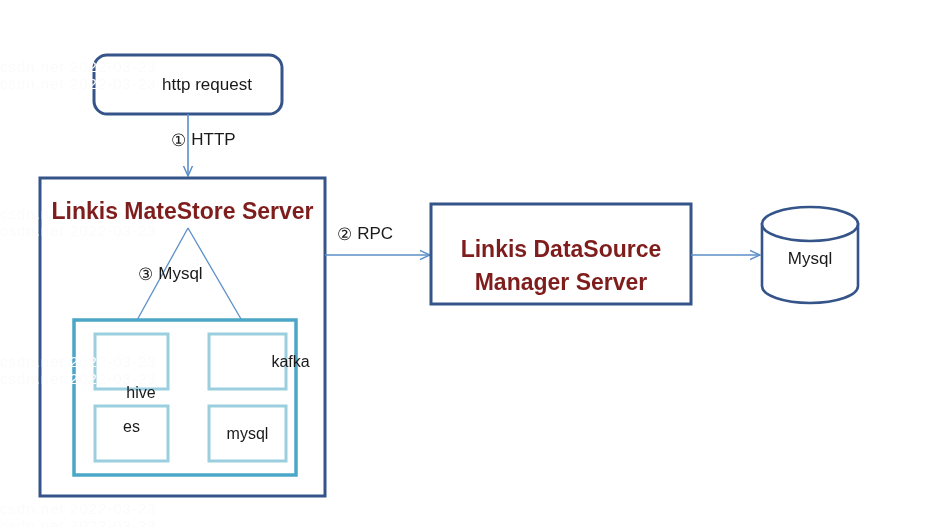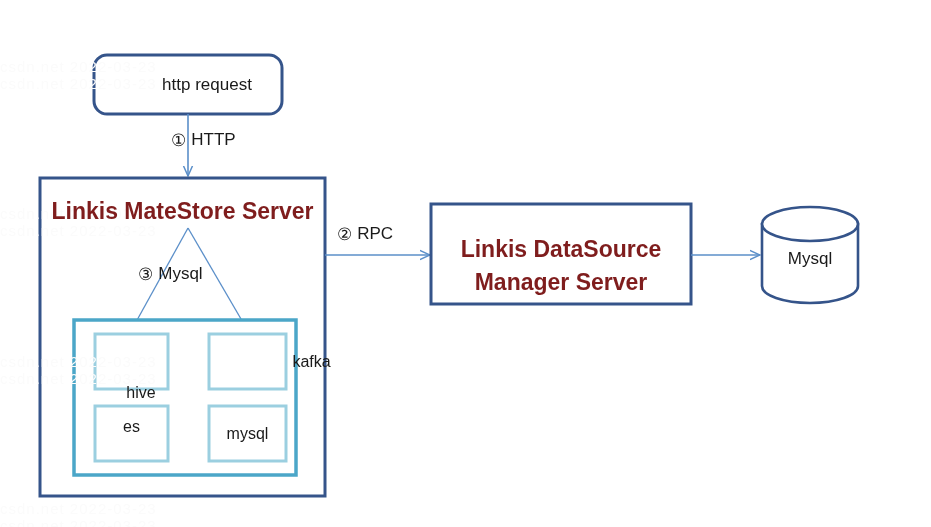--- a/index.html
+++ b/index.html
@@ -147,21 +147,21 @@
   <div class="node-label label-plain" style="left:94px; top:55px; width:226px; height:59px;">http request</div>
 
   <div class="node-label label-accent" style="left:40px; top:198px; width:285px; height:26px;">Linkis MateStore Server</div>
 
   <div class="node-label label-accent" style="left:431px; top:204px; width:260px; height:100px;margin-top:12px;">Linkis DataSource
 Manager Server</div>
 
   <div class="node-label label-plain" style="left:762px; top:232px; width:96px; height:54px;">Mysql</div>
 
   <div class="node-label label-small" style="left:95px; top:334px; width:92px; height:55px;margin-top:31px;">hive</div>
-  <div class="node-label label-small" style="left:225px; top:334px; width:77px; height:55px;padding-left:48px;">kafka</div>
+  <div class="node-label label-small" style="left:204px; top:334px; width:77px; height:55px;padding-left:48px;">kafka</div>
   <div class="node-label label-small" style="left:95px; top:406px; width:73px; height:42px;">es</div>
   <div class="node-label label-small" style="left:209px; top:406px; width:77px; height:55px;">mysql</div>
 
   <div class="edge-label" style="left:171px; top:130px;">
     <span class="circled">①</span>
     <span>HTTP</span>
   </div>
 
   <div class="edge-label" style="left:337px; top:224px;">
     <span class="circled">②</span>

